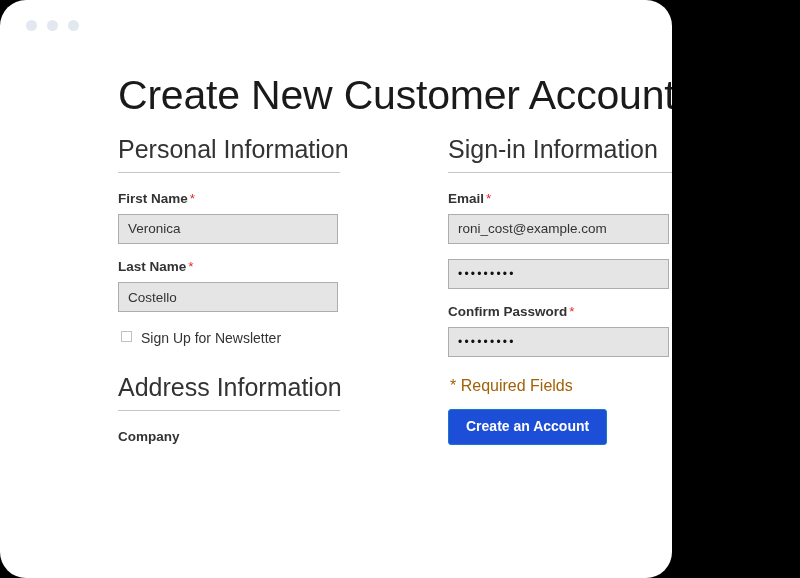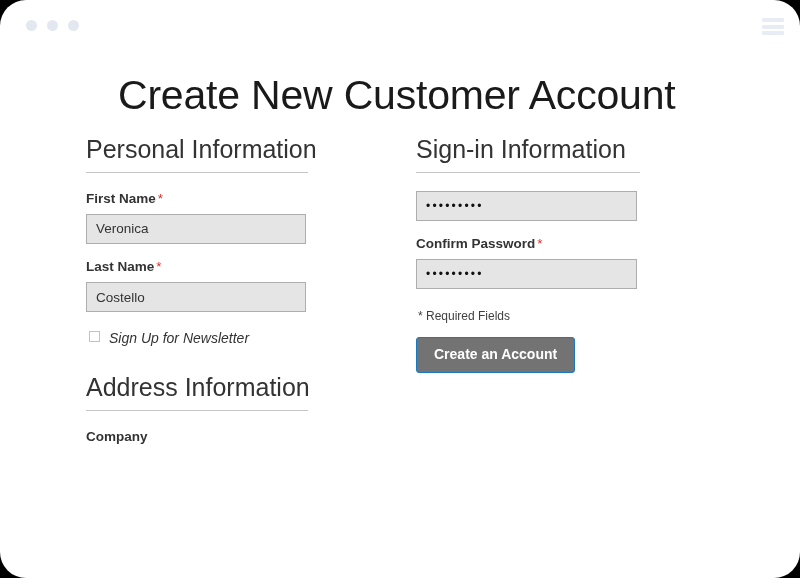--- a/index.html
+++ b/index.html
@@ -11,21 +11,21 @@
     width: 800px;
     height: 578px;
     overflow: hidden;
     font-family: "Liberation Sans", sans-serif;
   }
 
   .browser-window {
     position: absolute;
     left: 0;
     top: 0;
-    width: 800px;
+    width: 672px;
     height: 578px;
     background: #ffffff;
     border-radius: 26px;
     overflow: hidden;
     box-sizing: border-box;
   }
 
   
   .chrome-bar {
     position: absolute;
@@ -80,21 +80,21 @@
     font-weight: 300;
     line-height: 1.15;
     color: #1a1a1a;
     letter-spacing: -0.2px;
     white-space: nowrap;
   }
 
   .columns {
     position: relative;
     margin-top: 14px;
-    padding-left: 86px;
+    padding-left: 118px;
     display: flex;
   }
   .col-left { width: 330px; }
   .col-right { width: 330px; }
 
   .legend {
     margin: 0 0 0 0;
     font-size: 25px;
     font-weight: 300;
     color: #333333;
@@ -143,48 +143,47 @@
     letter-spacing: 2.2px;
     font-size: 12px;
     color: #111111;
   }
 
   .checkbox-row {
     display: flex;
     align-items: flex-start;
     margin-top: 19px;
     margin-bottom: 26px;
-    font-style: italic;
   }
   .cbox {
     width: 11px;
     height: 11px;
     border: 1px solid #c2c2c2;
     background: #ffffff;
     margin-right: 9px;
     margin-left: 3px;
     box-sizing: border-box;
   }
   .cbox-label {
     font-size: 14px;
     color: #333333;
     line-height: 1;
   }
 
   .legend-address { margin-top: 14px; }
 
   .required-note {
-    font-size: 12px;
-    color: #404040;
+    font-size: 16px;
+    color: #a16207;
     margin: 20px 0 14px 2px;
   }
 
   .submit-btn {
     display: inline-block;
-    background: #737373;
+    background: #1d4ed8;
     color: #ffffff;
     border: 1px solid #1979c3;
     border-radius: 3px;
     font-family: "Liberation Sans", sans-serif;
     font-size: 14px;
     font-weight: bold;
     padding: 9px 17px 10px 17px;
     cursor: pointer;
     line-height: 1.1;
   }
@@ -251,20 +250,26 @@
         </div>
 
       </div>
 
       <div class="col-right">
 
         <div>
           <div class="legend">Sign-in Information</div>
           <hr class="legend-rule wide">
 
+          <div class="field">
+            <label class="field-label">
+              <span>Email</span><span class="req">*</span>
+            </label>
+            <input class="text-input wide" type="text" value="roni_cost@example.com" style="">
+          </div>
 
           <div class="field">
             <input class="text-input wide pw" type="text" value="•••••••••" style="">
           </div>
 
           <div class="field">
             <label class="field-label">
               <span>Confirm Password</span><span class="req">*</span>
             </label>
             <input class="text-input wide pw" type="text" value="•••••••••" style="">

